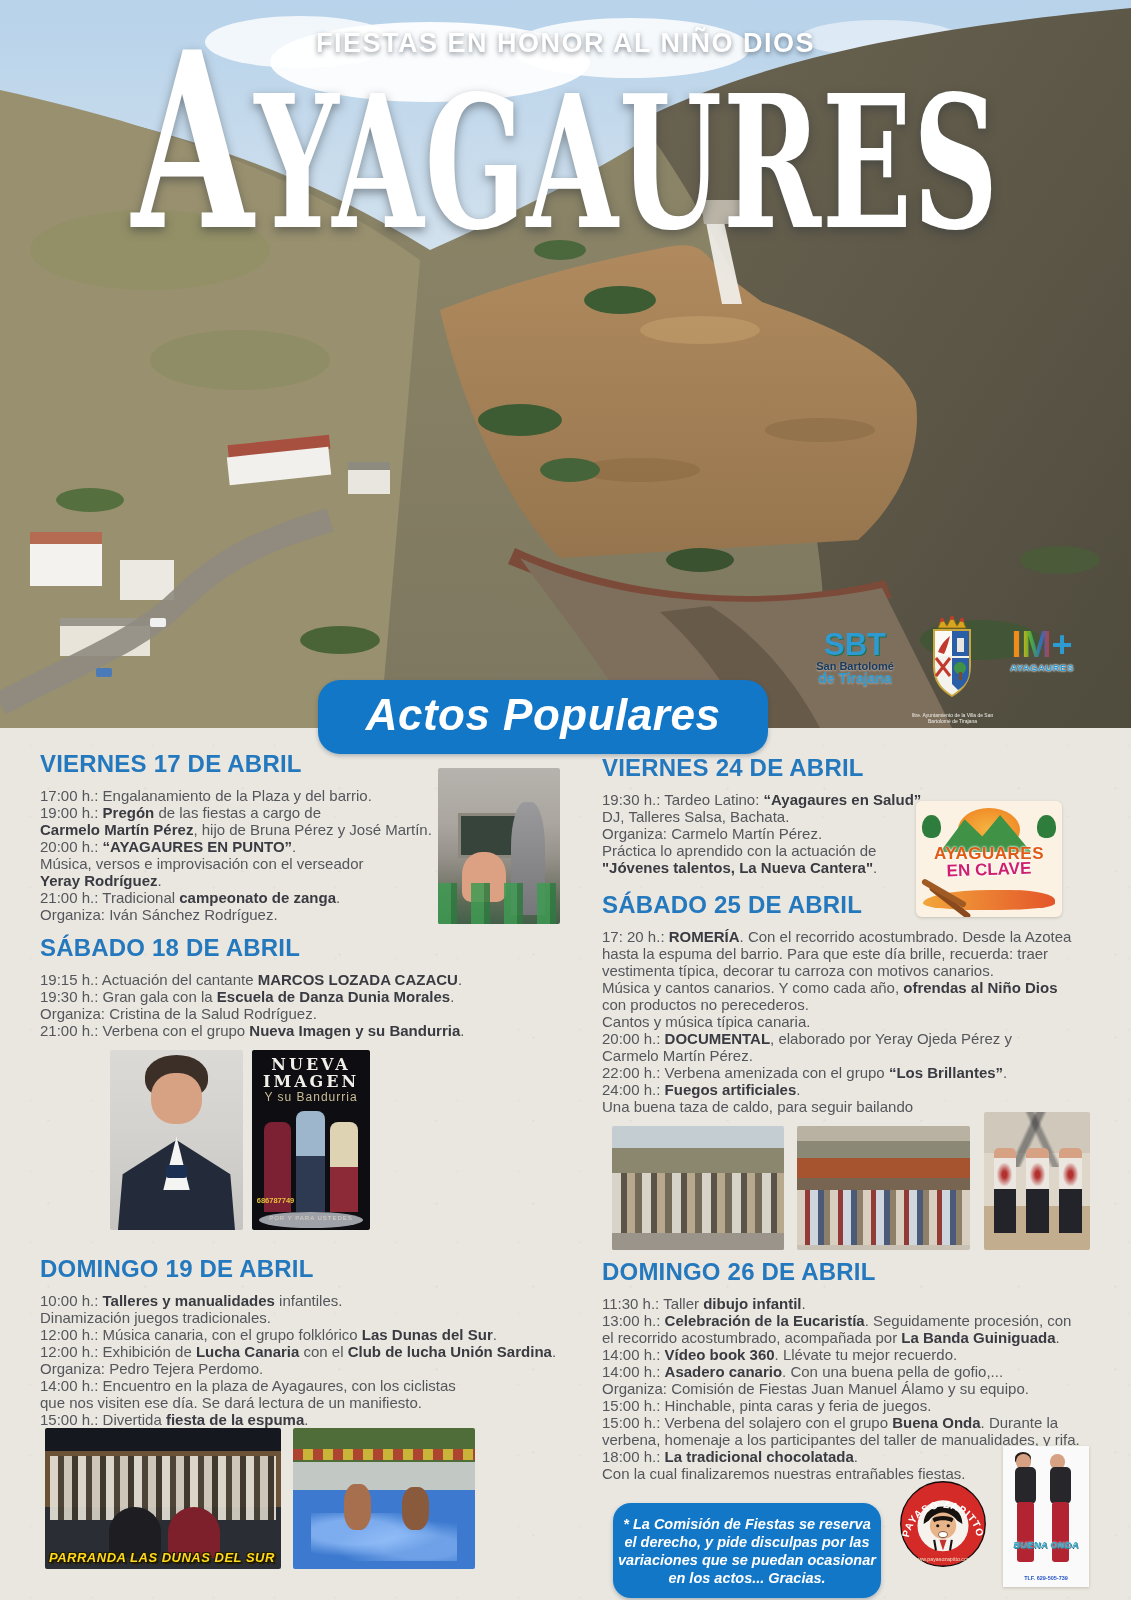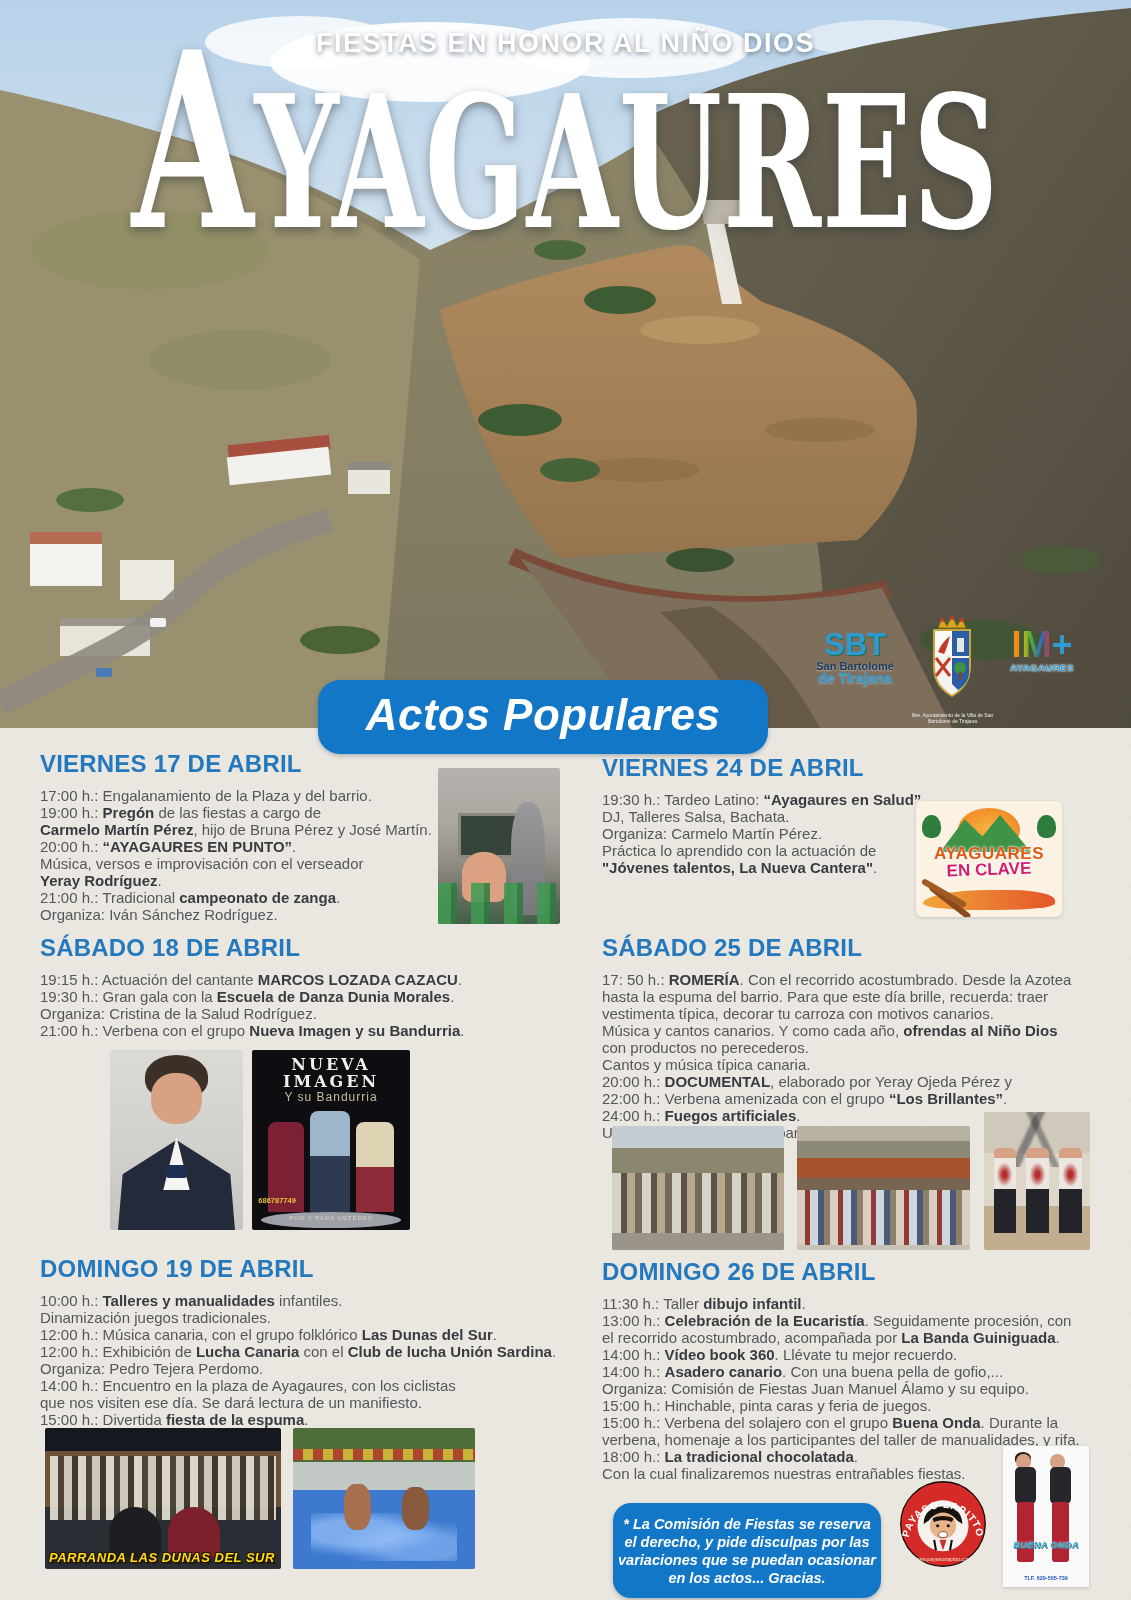--- a/index.html
+++ b/index.html
@@ -59,21 +59,21 @@
      background:repeating-linear-gradient(90deg,#3f9a52 0 13px,#2e7a40 13px 19px,rgba(0,0,0,0) 19px 33px);opacity:.85;}
   #photo-boy{left:110px;top:1050px;width:133px;height:180px;
      background:linear-gradient(180deg,#dcdad6 0%,#d2d0cc 55%,#c6c4c0 100%);}
   #photo-boy .hair{left:26%;top:3%;width:48%;height:24%;background:#3b2f28;border-radius:50% 50% 42% 42%;}
   #photo-boy .face{left:31%;top:13%;width:38%;height:28%;background:#d7a283;border-radius:46%;}
   #photo-boy .suit{left:6%;top:50%;width:88%;height:50%;background:#232b3a;
      clip-path:polygon(50% 0,96% 38%,100% 100%,0 100%,4% 38%);}
   #photo-boy .shirt{left:40%;top:48%;width:20%;height:30%;background:#f4f4f2;
      clip-path:polygon(50% 0,100% 100%,0 100%);}
   #photo-boy .bow{left:42%;top:64%;width:16%;height:7%;background:#1b2f52;border-radius:3px;}
-  #photo-nueva{left:252px;top:1050px;width:158px;height:180px;background:#0d0d12;text-align:center;}
+  #photo-nueva{left:252px;top:1050px;width:118px;height:180px;background:#0d0d12;text-align:center;}
   .ni-title{position:relative;font-family:"DejaVu Serif",serif;font-weight:700;font-size:16px;
      line-height:17px;color:#f2efe8;letter-spacing:3px;padding-top:6px;}
   .ni-sub{position:relative;font-family:Liberation Sans, sans-serif;font-size:12px;color:#cbbd95;letter-spacing:1px;}
   #photo-nueva .f-red{left:10%;top:40%;width:23%;height:50%;background:#7c2134;border-radius:8px 8px 0 0;}
   #photo-nueva .f-blue{left:37%;top:34%;width:25%;height:56%;background:linear-gradient(180deg,#9db6cc 0 45%,#2e3a52 45%);border-radius:8px 8px 0 0;}
   #photo-nueva .f-cream{left:66%;top:40%;width:24%;height:50%;background:linear-gradient(180deg,#ded3b2 0 50%,#8c2a38 50%);border-radius:8px 8px 0 0;}
   #photo-nueva .platform{left:6%;bottom:1%;width:88%;height:9%;background:#b8bcc2;border-radius:50%;opacity:.85;}
   .ni-phone{position:absolute;left:4%;bottom:14%;font-weight:700;font-size:7.5px;color:#e8c23a;}
   .ni-tag{position:absolute;left:0;bottom:5%;width:100%;text-align:center;font-size:6px;color:#d8d2c6;letter-spacing:1px;}
   #photo-parranda{left:45px;top:1428px;width:236px;height:141px;
@@ -342,30 +342,31 @@
     <div class="ph-el mtn"></div>
     <div class="ph-el palm palmL"></div>
     <div class="ph-el palm palmR"></div>
     <div class="clave-t1">AYAGUARES</div>
     <div class="clave-t2">EN CLAVE</div>
     <div class="ph-el wave"></div>
     <div class="ph-el clave-stick"></div>
     <div class="ph-el clave-stick2"></div>
   </div>
 
-  <div class="section" style="left:602px;top:934px;width:505px">
+  <div class="section" style="left:602px;top:891px;width:505px">
     <div class="heading">SÁBADO 25 DE ABRIL</div>
     <div>
-        <div class="line"><span>17: 50 h.: </span><span class="b">ROMERÍA</span><span>. Con el recorrido acostumbrado. Desde la Azotea</span></div>
+        <div class="line"><span>17: 20 h.: </span><span class="b">ROMERÍA</span><span>. Con el recorrido acostumbrado. Desde la Azotea</span></div>
         <div class="line"><span>hasta la espuma del barrio. Para que este día brille, recuerda: traer</span></div>
         <div class="line"><span>vestimenta típica, decorar tu carroza con motivos canarios.</span></div>
         <div class="line"><span>Música y cantos canarios. Y como cada año, </span><span class="b">ofrendas al Niño Dios</span></div>
         <div class="line"><span>con productos no perecederos.</span></div>
         <div class="line"><span>Cantos y música típica canaria.</span></div>
         <div class="line"><span>20:00 h.: </span><span class="b">DOCUMENTAL</span><span>, elaborado por Yeray Ojeda Pérez y</span></div>
+        <div class="line"><span>Carmelo Martín Pérez.</span></div>
         <div class="line"><span>22:00 h.: Verbena amenizada con el grupo </span><span class="b">“Los Brillantes”</span><span>.</span></div>
         <div class="line"><span>24:00 h.: </span><span class="b">Fuegos artificiales</span><span>.</span></div>
         <div class="line"><span>Una buena taza de caldo, para seguir bailando</span></div>
       </div>
   </div>
   <div class="photo" id="photo-romeria1">
     <div class="ph-el crowd"></div>
     <div class="ph-el road"></div>
   </div>
   <div class="photo" id="photo-romeria2">

